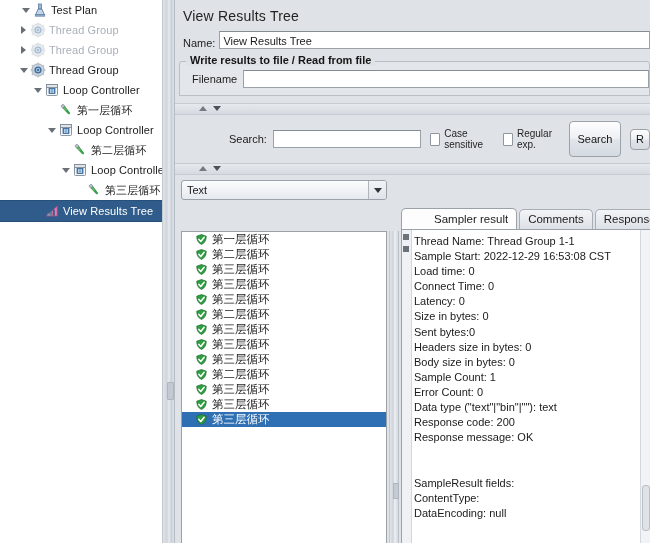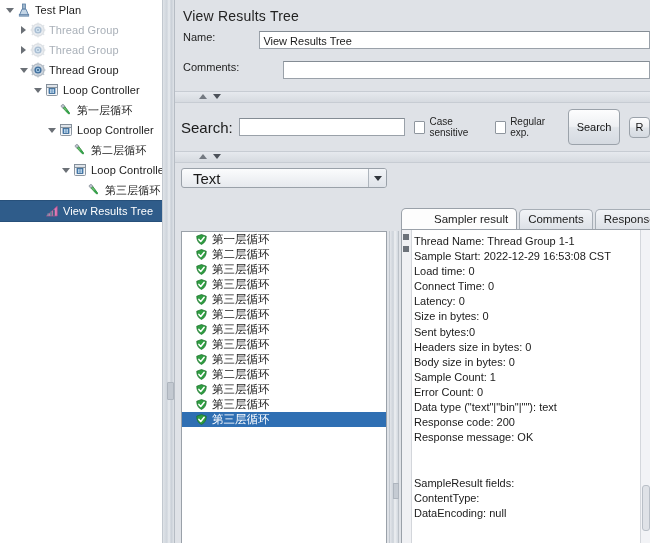--- a/index.html
+++ b/index.html
@@ -73,21 +73,21 @@
   
   #main-panel {
     position: absolute; left: 175px; top: 0; right: 0; height: 543px;
     background: #dfe2e7;
     overflow: hidden;
   }
   #panel-title {
     font-size: 14px; color: #232323; padding: 8px 0 7px 8px;
     letter-spacing: .2px;
   }
-  .field-row { display: flex; align-items: flex-start; margin: 0 0 12px 4px; gap: 40px; }
+  .field-row { display: flex; align-items: flex-end; margin: 0 0 12px 4px; }
   .field-label {
     font-size: 11px; color: #1d1d1d;
     display:flex; align-items:center;
     padding: 0 4px 0 4px;
     background: #dfe2e7;
   }
   .txtinput {
     flex: 1 1 auto;
     background: #ffffff;
     border: 1px solid #9aa1a9;
@@ -137,21 +137,21 @@
   .collapse-bar .arr.down {
     left: 38px;
     border-left: 4px solid transparent; border-right: 4px solid transparent;
     border-top: 5px solid #4d525a;
   }
 
   .search-row {
     display: flex; align-items: center; gap: 0;
     padding: 6px 0 6px 6px; background: #dfe2e7;
   }
-  .search-row .lbl { font-size: 15px; margin-right: 6px; }
+  .search-row .lbl { font-size: 11px; margin-right: 6px; margin-left: 48px; }
   #search-input {
     width: 190px; height: 18px; background: #fff;
     border: 1px solid #9aa1a9; border-top-color:#848c94;
     box-sizing: border-box;
   }
   .cb-wrap { display:flex; align-items:center; margin-left: 9px; font-size: 10px; color:#1f1f1f;}
   .cb {
     width: 11px; height: 11px; background: #fff;
     border: 1px solid #8f969e; margin-right: 4px; border-radius: 1px;
   }
@@ -170,21 +170,21 @@
   
   .combo {
     height: 20px; width: 206px;
     background: linear-gradient(to bottom,#fbfcfd,#e6e9ee);
     border: 1px solid #9aa1a9;
     border-radius: 3px;
     display: flex; align-items: center;
     box-sizing: border-box;
     margin-left: 6px;
   }
-  .combo .val { flex:1; padding-left: 11px; font-size: 15px; }
+  .combo .val { flex:1; padding-left: 5px; font-size: 11px; }
   .combo .arrowbox {
     width: 17px; height: 100%;
     border-left: 1px solid #aeb5bd;
     background: linear-gradient(to bottom,#f2f4f7,#dfe3e9);
     display:flex;align-items:center;justify-content:center;
     border-radius: 0 2px 2px 0;
   }
   .combo .arrowbox::after {
     content:""; border-left:4px solid transparent;border-right:4px solid transparent;
     border-top: 5px solid #30353b;
@@ -261,21 +261,21 @@
     position: absolute; left: 1px; top: 255px; width: 6px; height: 44px;
     background: #dfe2e7; border: 1px solid #b9bfc7; border-radius: 3px;
   }
 </style>
 </head>
 <body>
 
 <div id="app">
 
   <div id="tree-panel">
-      <div class="tree-row" style="padding-left: 4px; align-items: center;">
+      <div class="tree-row" style="padding-left: 20px; align-items: center;">
         <span class="twisty down"></span>
         <span class="ico"><svg width="16" height="16" viewBox="0 0 16 16">
             <rect x="6.5" y="2" width="3" height="5" fill="#9fb6cc" stroke="#5b7fa5" stroke-width="0.8"></rect>
             <path d="M3.5 13 L6 7 L10 7 L12.5 13 Z" fill="#bdd0e2" stroke="#4f7characters" stroke-width="0"></path>
             <path d="M3.5 13 L6 7.2 L10 7.2 L12.5 13 Z" fill="#c3d5e6" stroke="#5b7fa5" stroke-width="0.9"></path>
             <rect x="3.2" y="12.6" width="9.6" height="1.6" fill="#8fa9c2" stroke="#5b7fa5" stroke-width="0.6"></rect>
           </svg></span>
         <span class="tree-label">Test Plan</span>
       </div>
       <div class="tree-row dim" style="padding-left: 18px;">
@@ -434,25 +434,28 @@
 
   <div id="main-panel">
 
     <div id="panel-title">View Results Tree</div>
 
     <div class="field-row">
       <div class="field-label">Name:</div>
       <div class="txtinput">View Results Tree</div>
     </div>
 
-    <div class="field-row" style="margin-top:6px;">
-      <div class="field-label">Comments:</div>
-      <div class="txtinput" title=""></div>
-    </div>
-
+
+    <div class="group-box">
+      <div class="group-title">Write results to file / Read from file</div>
+      <div class="filename-row">
+        <div class="field-label" style="background:transparent;padding-right:6px;">Filename</div>
+        <div class="txtinput" style="flex:1;margin-right:0;"></div>
+      </div>
+    </div>
 
     <div class="collapse-bar" style="margin-top:7px;">
       <div class="arr up"></div>
       <div class="arr down"></div>
     </div>
 
     <div class="search-row">
       <span class="lbl">Search:</span>
       <div id="search-input" title=""></div>
       <div class="cb-wrap">

